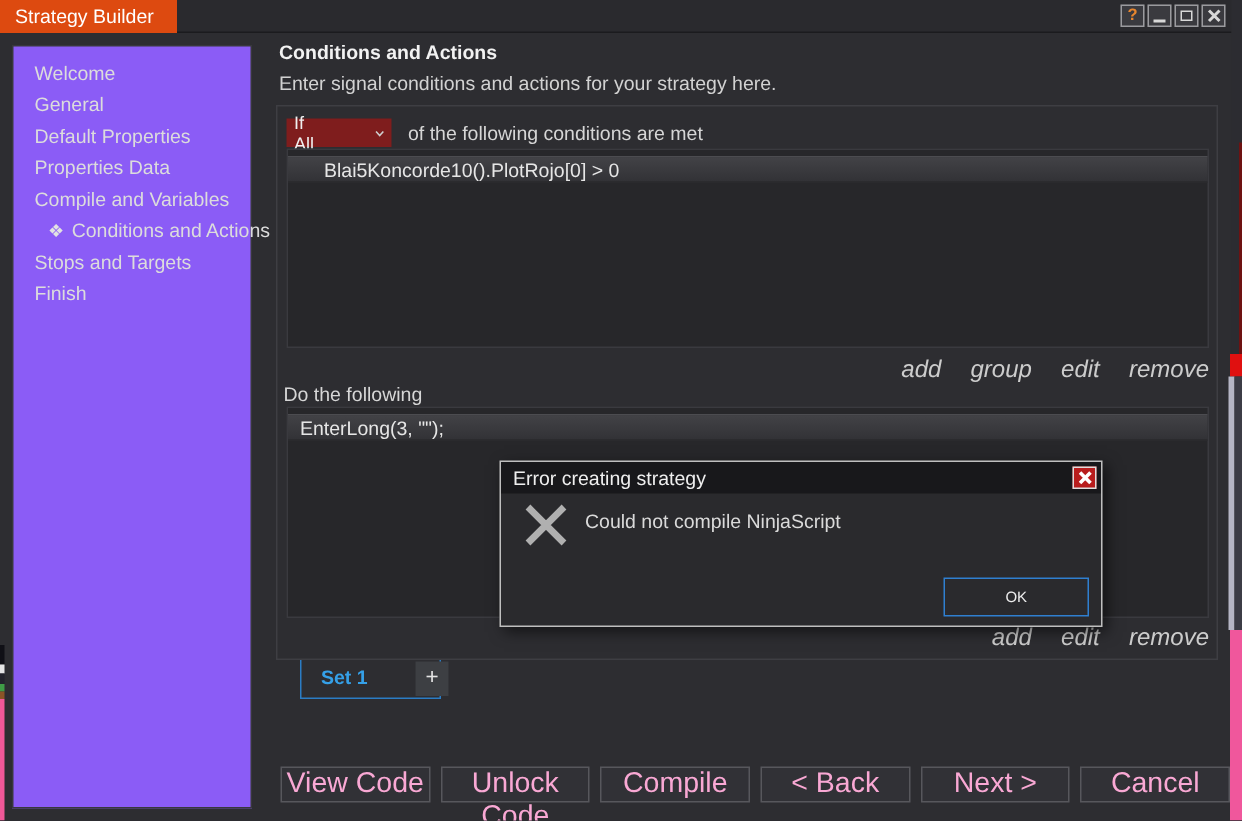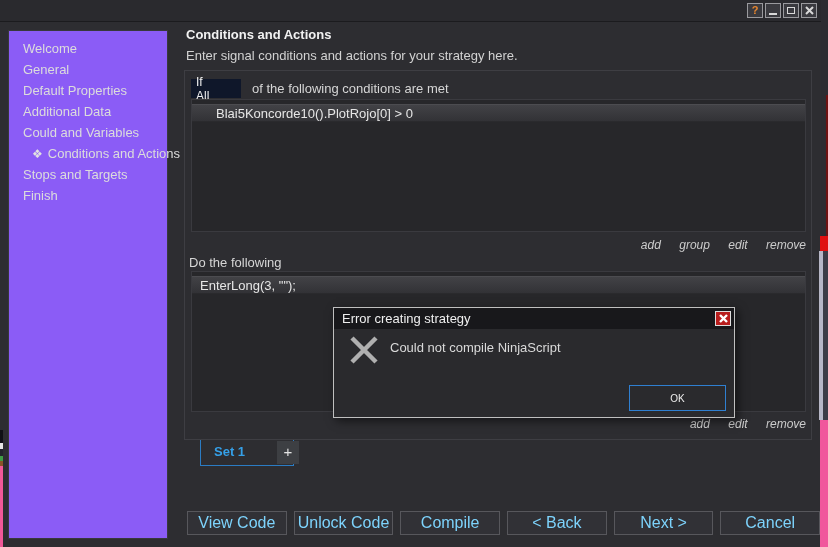--- a/index.html
+++ b/index.html
@@ -40,37 +40,37 @@
 
   
   .heading  { left:186px; top:27px; font-weight:bold; color:#f2f2f2; }
   .subtitle { left:186px; top:48px; color:#d2d2d2; }
 
   
   .tab-container { left:184px; top:70px; width:628px; height:370px; border:1px solid #3e3e43; }
 
   .operator-row { left:191px; top:79px; display:flex; align-items:center; }
   .dropdown {
-    width:50px; height:19px; background:#0f172a; color:#f0f0f0; font-size:12px;
+    width:70px; height:19px; background:#7f1d1d; color:#f0f0f0; font-size:12px;
     display:flex; align-items:center; justify-content:space-between; padding:0 5px;gap:38px;
   }
   .operator-caption { margin-left:11px; color:#d6d6d6; }
 
   .list-box { background:#27272a; border:1px solid #3a3a3f; padding-top:4px; }
   .cond-list { left:191px; top:99px;  width:615px; height:133px; }
   .act-list  { left:191px; top:271px; width:615px; height:141px; }
   .row {
     height:18px; line-height:17px; color:#e6e6e6;
     background:linear-gradient(#424246,#323236);
     border-top:1px solid #4c4c50; border-bottom:1px solid #2a2a2d;
   }
   .row.cond { padding-left:24px; }
   .row.act  { padding-left:8px; }
 
-  .links { width:615px; left:191px; text-align:right; font-size:12px; font-style:italic; color:#cccccc; }
+  .links { width:615px; left:191px; text-align:right; font-size:16px; font-style:italic; color:#cccccc; }
   .links1 { top:238px; }
   .links2 { top:417px; }
   .links span { margin-left:15px; cursor:default; }
 
   .do-label { left:189px; top:255px; color:#d6d6d6; }
 
   
   .set-tab {
     left:200px; top:440px; width:94px; height:26px;
     border:1px solid #2b7cc4; border-top:none; background:#2d2d31;
@@ -78,21 +78,21 @@
   }
   .add-tab {
     left:277px; top:441px; width:22px; height:23px; background:#3d3f43;
     color:#e4e4e4; font-size:15px; text-align:center; line-height:22px;
   }
 
   
   .footer { left:187px; top:511px; width:633px; display:flex; gap:7px; }
   .fbtn {
     flex:1; height:24px; background:#313136; border:1px solid #57575c;
-    color:#7dd3fc; font-size:16px; font-family:inherit;
+    color:#f9a8d4; font-size:19px; font-family:inherit;
   }
 
   
   .dialog {
     left:333px; top:307px; width:402px; height:111px;
     background:#2a2a2d; border:1px solid #bfbfbf;
     box-shadow:3px 3px 9px rgba(0,0,0,0.55);
   }
   .dialog-title { position:relative; height:21px; background:#18181b; color:#efefef; line-height:21px; padding-left:8px; }
   .dialog-close {
@@ -108,20 +108,21 @@
     font-size:10px; font-family:inherit;
   }
 
   
   .sliver { position:absolute; }
 </style>
 </head>
 <body>
 
 <div class="abs titlebar">
+  <div class="abs title-tab">Strategy Builder</div>
   <div class="abs winbtns">
     <div class="winbtn">
         <span class="q">?</span>
       </div>
     <div class="winbtn">
         <span class="bar-icon"></span>
       </div>
     <div class="winbtn">
         <span class="box-icon"></span>
       </div>
@@ -130,22 +131,22 @@
           <path d="M1 1 L8 8 M8 1 L1 8" stroke="#d8d8d8" stroke-width="2"></path>
         </svg>
     </div>
   </div>
 </div>
 
 <div class="abs sidebar">
   <div class="side-item"><span>Welcome</span></div>
   <div class="side-item"><span>General</span></div>
   <div class="side-item"><span>Default Properties</span></div>
-  <div class="side-item"><span>Additional Data</span></div>
-  <div class="side-item"><span>Could and Variables</span></div>
+  <div class="side-item"><span>Properties Data</span></div>
+  <div class="side-item"><span>Compile and Variables</span></div>
   <div class="side-item active">
     <span class="step-icon">❖</span><span>Conditions and Actions</span>
   </div>
   <div class="side-item"><span>Stops and Targets</span></div>
   <div class="side-item"><span>Finish</span></div>
 </div>
 
 <div class="abs heading">Conditions and Actions</div>
 <div class="abs subtitle">Enter signal conditions and actions for your strategy here.</div>
 

